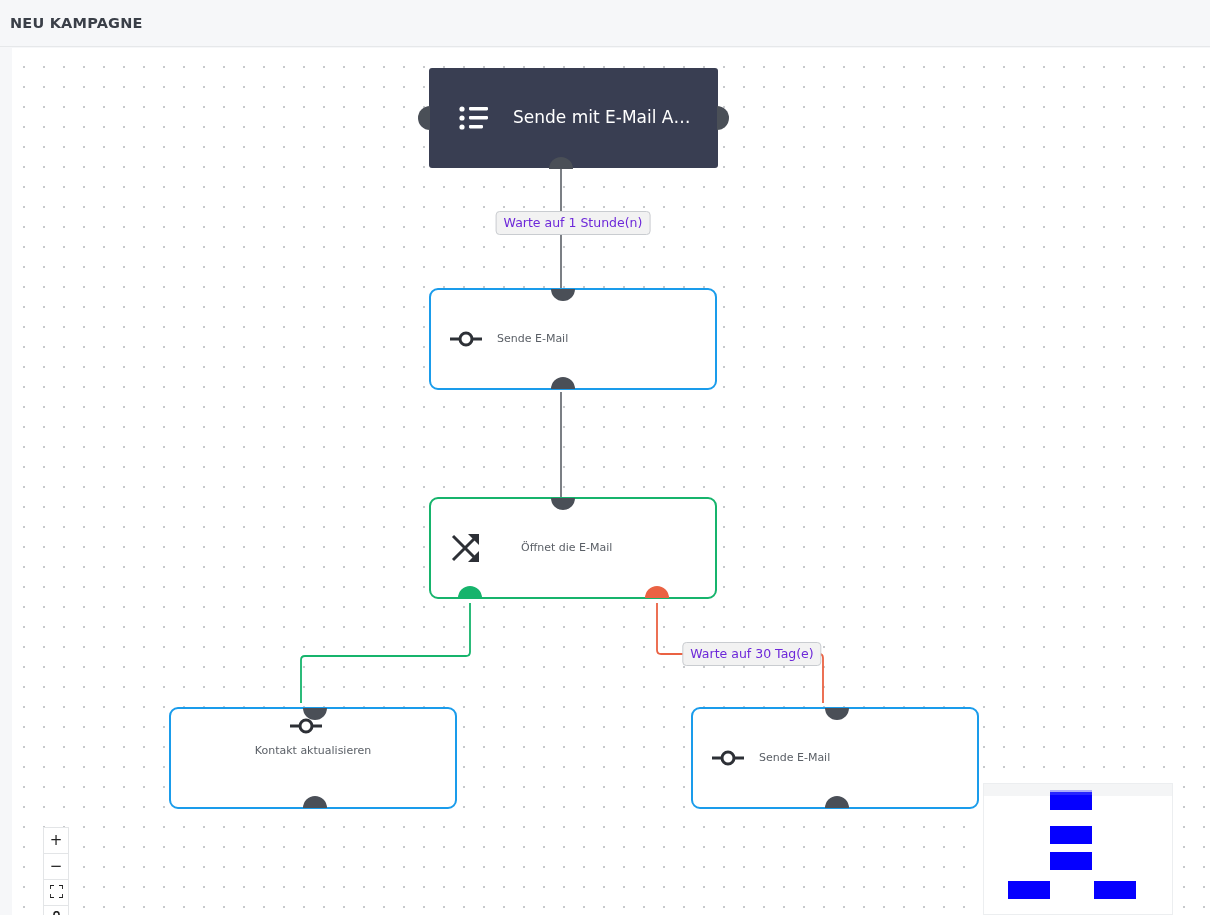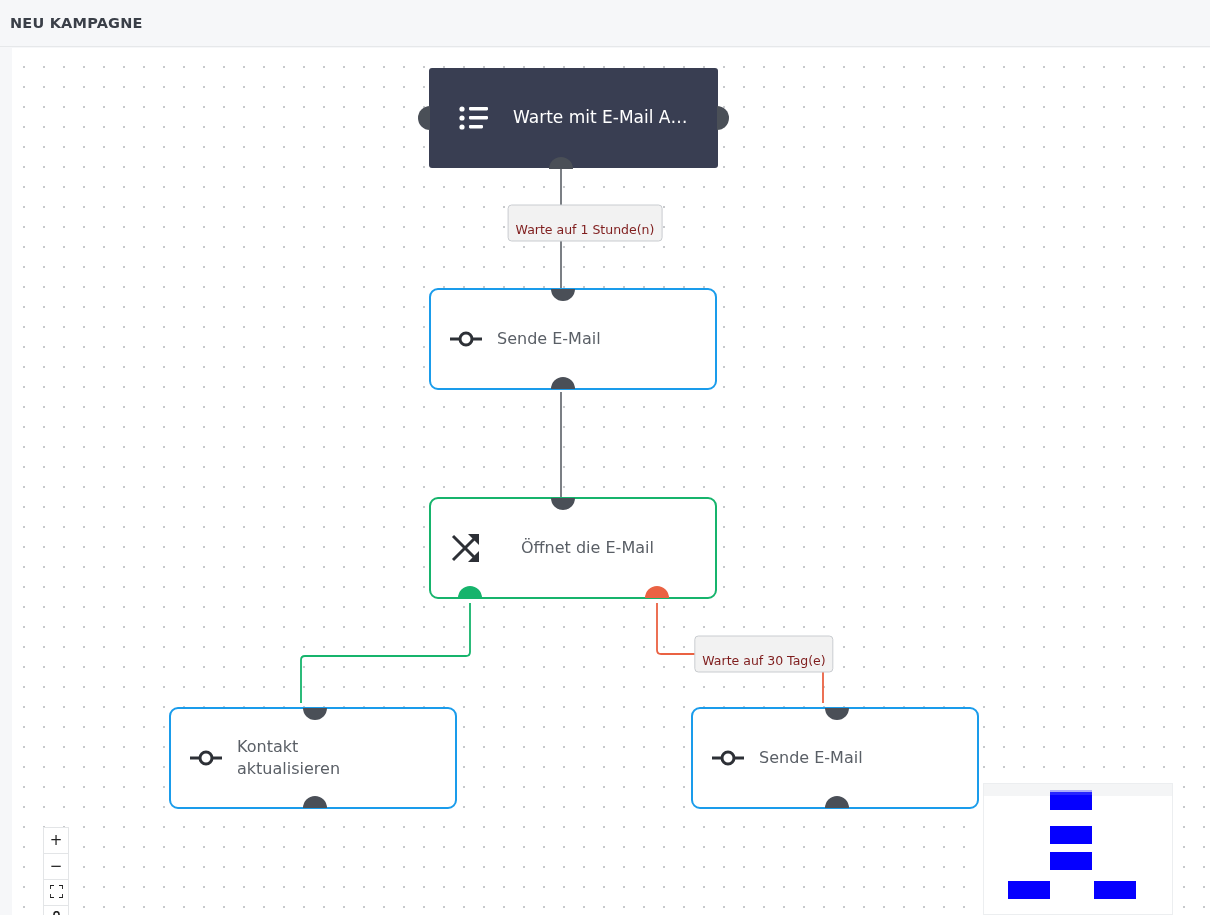--- a/index.html
+++ b/index.html
@@ -103,21 +103,21 @@
     width: 34px;
     height: 34px;
     flex: 0 0 34px;
     display: flex;
     align-items: center;
     justify-content: center;
     margin-right: 14px;
   }
 
   .node .label {
-    font-size: 16px;
+    font-size: 11px;
     color: #5a5f66;
     line-height: 1.38;
     font-family: "DejaVu Sans", sans-serif;
     font-weight: 400;
   }
 
   .node.trigger .label {
     color: #ffffff;
     font-size: 17px;
     white-space: nowrap;
@@ -153,28 +153,27 @@
   .handle.side.right { border-radius: 0 14px 14px 0; right: -11px; }
   .handle.green  { background: #16b46c; }
   .handle.orange { background: #ea6243; }
 
   
   .edge-label {
     position: absolute;
     background: #f2f2f2;
     border: 1px solid #c9ccd0;
     border-radius: 4px;
-    padding: 16px 7px 4px 7px;
+    padding: 3px 7px 4px 7px;
     font-size: 12.5px;
-    color: #7f1d1d;
+    color: #6d28d9;
     white-space: nowrap;
     font-family: "DejaVu Sans", sans-serif;
     transform: translate(-50%, -50%);
     cursor: pointer;
-    margin-left: 12px;
   }
 
   
   #controls {
     position: absolute;
     left: 43px;
     top: 827px;
     width: 26px;
     background: #ffffff;
     border: 1px solid #e3e5e7;
@@ -257,21 +256,21 @@
         <div class="ico">
           <svg width="30" height="26" viewBox="0 0 30 26" xmlns="http://www.w3.org/2000/svg">
             <circle cx="3" cy="4" r="2.6" fill="#fff"></circle>
             <circle cx="3" cy="13" r="2.6" fill="#fff"></circle>
             <circle cx="3" cy="22" r="2.6" fill="#fff"></circle>
             <rect x="10" y="2" width="19" height="3.4" rx="1.1" fill="#fff"></rect>
             <rect x="10" y="11" width="19" height="3.4" rx="1.1" fill="#fff"></rect>
             <rect x="10" y="20" width="14" height="3.4" rx="1.1" fill="#fff"></rect>
           </svg>
         </div>
-        <div class="label">Warte mit E-Mail A…</div>
+        <div class="label">Sende mit E-Mail A…</div>
         <div class="handle side left"></div>
         <div class="handle side right"></div>
         <div class="handle bot" style="left:132px;"></div>
       </div>
 
       <div class="node blue" style="left:417px; top:240px; width:288px; height:102px;">
         <div class="ico">
           <svg width="32" height="18" viewBox="0 0 32 18" xmlns="http://www.w3.org/2000/svg">
             <line x1="0" y1="9" x2="9" y2="9" stroke="#2d3036" stroke-width="3"></line>
             <line x1="23" y1="9" x2="32" y2="9" stroke="#2d3036" stroke-width="3"></line>
@@ -293,21 +292,21 @@
           </svg>
         </div>
         <div class="label" style="max-width:140px;">
           <span>Öffnet die E-Mail</span>
         </div>
         <div class="handle top" style="left:132px;"></div>
         <div class="handle bot green" style="left:39px;"></div>
         <div class="handle bot orange" style="left:226px;"></div>
       </div>
 
-      <div class="node blue" style="left:157px; top:659px; width:288px; height:102px;">
+      <div class="node blue" style="left:157px; top:659px; width:288px; height:102px;flex-direction:column;">
         <div class="ico">
           <svg width="32" height="18" viewBox="0 0 32 18" xmlns="http://www.w3.org/2000/svg">
             <line x1="0" y1="9" x2="9" y2="9" stroke="#2d3036" stroke-width="3"></line>
             <line x1="23" y1="9" x2="32" y2="9" stroke="#2d3036" stroke-width="3"></line>
             <circle cx="16" cy="9" r="6" fill="none" stroke="#2d3036" stroke-width="3"></circle>
           </svg>
         </div>
         <div class="label" style="max-width:155px;">
           <span>Kontakt aktualisieren</span>
         </div>

